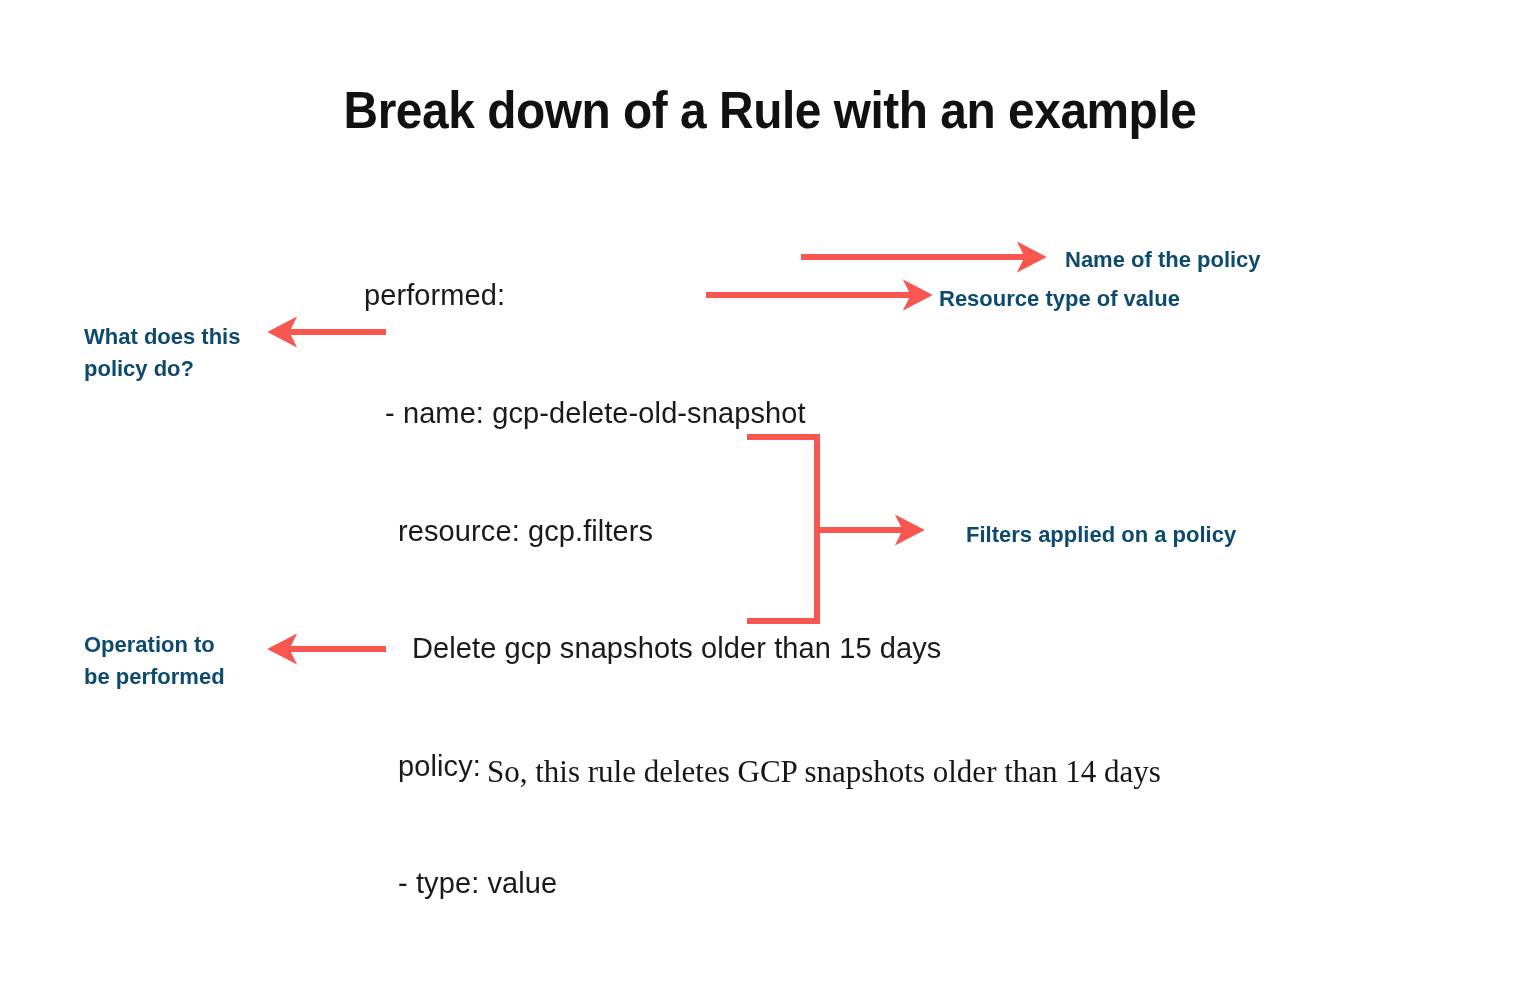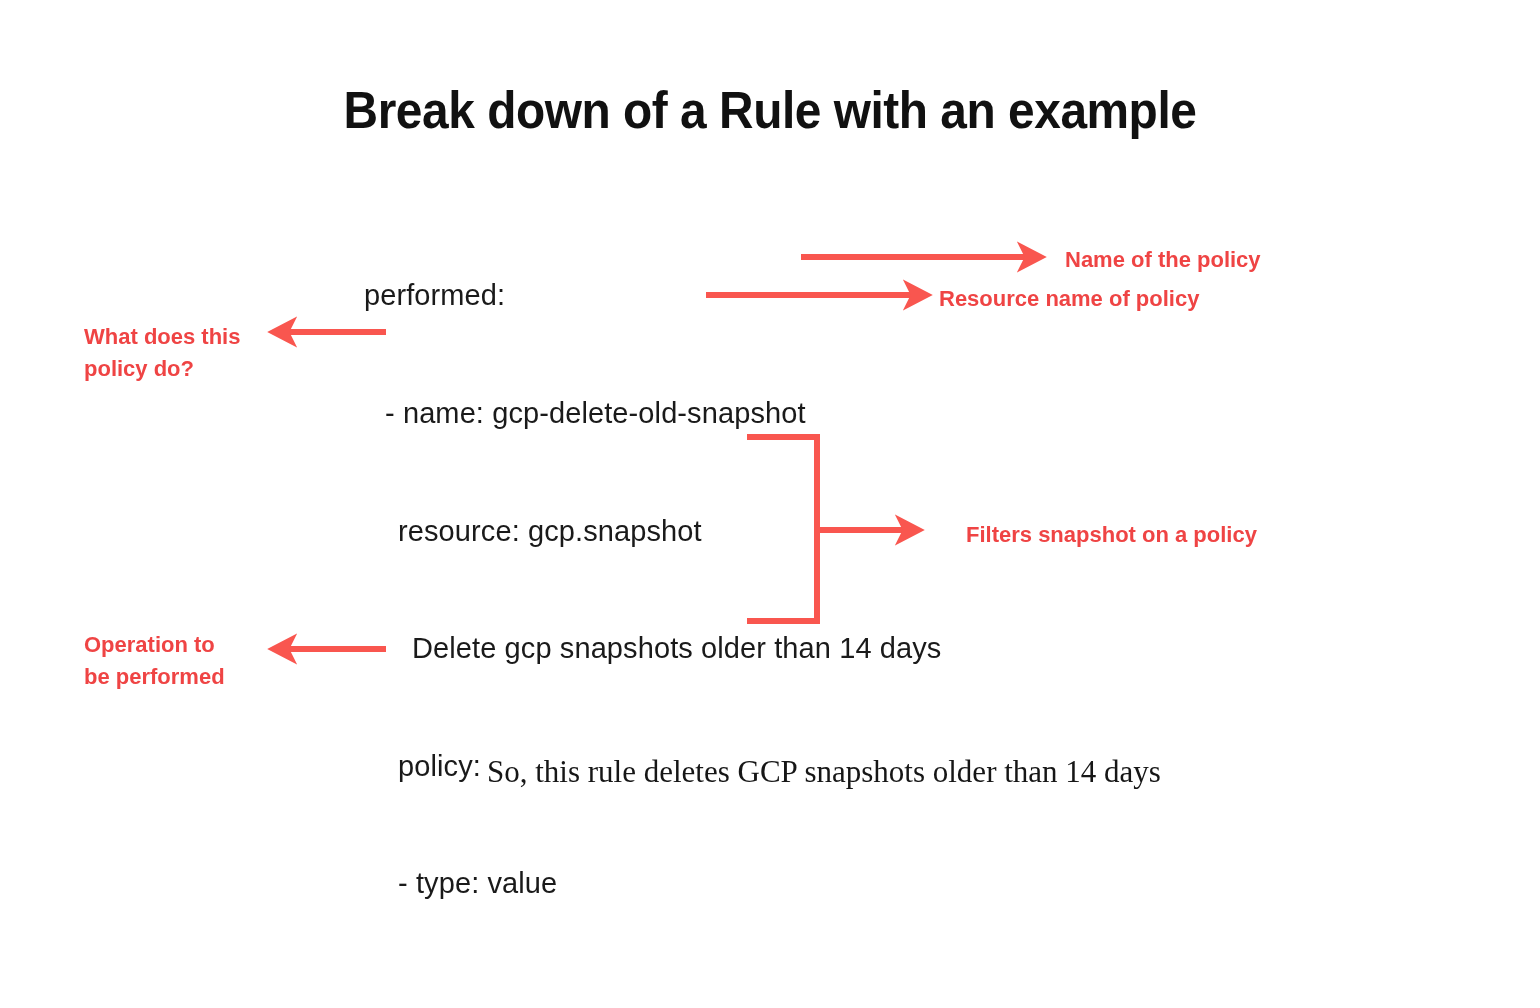--- a/index.html
+++ b/index.html
@@ -51,21 +51,21 @@
   .ind1 { padding-left: 21px; }
   .ind2 { padding-left: 34px; }
   .ind3 { padding-left: 48px; }
 
   
   .anno-label {
     position: absolute;
     font-family: "Liberation Sans", sans-serif;
     font-weight: bold;
     font-size: 22px;
-    color: #ef4444;
+    color: #0c4a6e;
     line-height: 32px;
     white-space: pre-line;
   }
   #label-name-of-policy   { left: 1065px; top: 244px; }
   #label-resource-type    { left: 939px;  top: 283px; }
   #label-filters-applied  { left: 966px;  top: 519px; }
   #label-what-does        { left: 84px;   top: 321px; width: 170px; }
   #label-operation        { left: 84px;   top: 629px; width: 170px; text-align: left; }
 
   
@@ -92,22 +92,22 @@
 </head>
 <body>
 
 <div id="canvas">
 
   <div id="title">Break down of a Rule with an example</div>
 
   <div id="yaml-block">
     <span class="yaml-line ind0">performed:</span>
     <span class="yaml-line ind1">- name: gcp-delete-old-snapshot</span>
-    <span class="yaml-line ind2">resource: gcp.snapshot</span>
-    <span class="yaml-line ind3">Delete gcp snapshots older than 14 days</span>
+    <span class="yaml-line ind2">resource: gcp.filters</span>
+    <span class="yaml-line ind3">Delete gcp snapshots older than 15 days</span>
     <span class="yaml-line ind2">policy:</span>
     <span class="yaml-line ind2">- type: value</span>
     
     
     
     
     
     
   </div>
 
@@ -129,23 +129,23 @@
 
     <path d="M 747 437 L 817 437 L 817 621 L 747 621" fill="none" stroke="#f9564f" stroke-width="6" stroke-linecap="butt" stroke-linejoin="miter"></path>
 
     <line x1="817" y1="530" x2="908" y2="530" stroke="#f9564f" stroke-width="6" marker-end="url(#arrowhead-r)"></line>
 
     <line x1="386" y1="649" x2="284" y2="649" stroke="#f9564f" stroke-width="6" marker-end="url(#arrowhead-l)"></line>
   </svg>
 
   <div class="anno-label" id="label-name-of-policy">Name of the policy</div>
 
-  <div class="anno-label" id="label-resource-type">Resource name of policy</div>
+  <div class="anno-label" id="label-resource-type">Resource type of value</div>
 
-  <div class="anno-label" id="label-filters-applied">Filters snapshot on a policy</div>
+  <div class="anno-label" id="label-filters-applied">Filters applied on a policy</div>
 
   <div class="anno-label" id="label-what-does">What does this
 policy do?</div>
 
   <div class="anno-label" id="label-operation">Operation to
 be performed</div>
 
   <div id="caption">So, this rule deletes GCP snapshots older than 14 days</div>
 
 </div>

